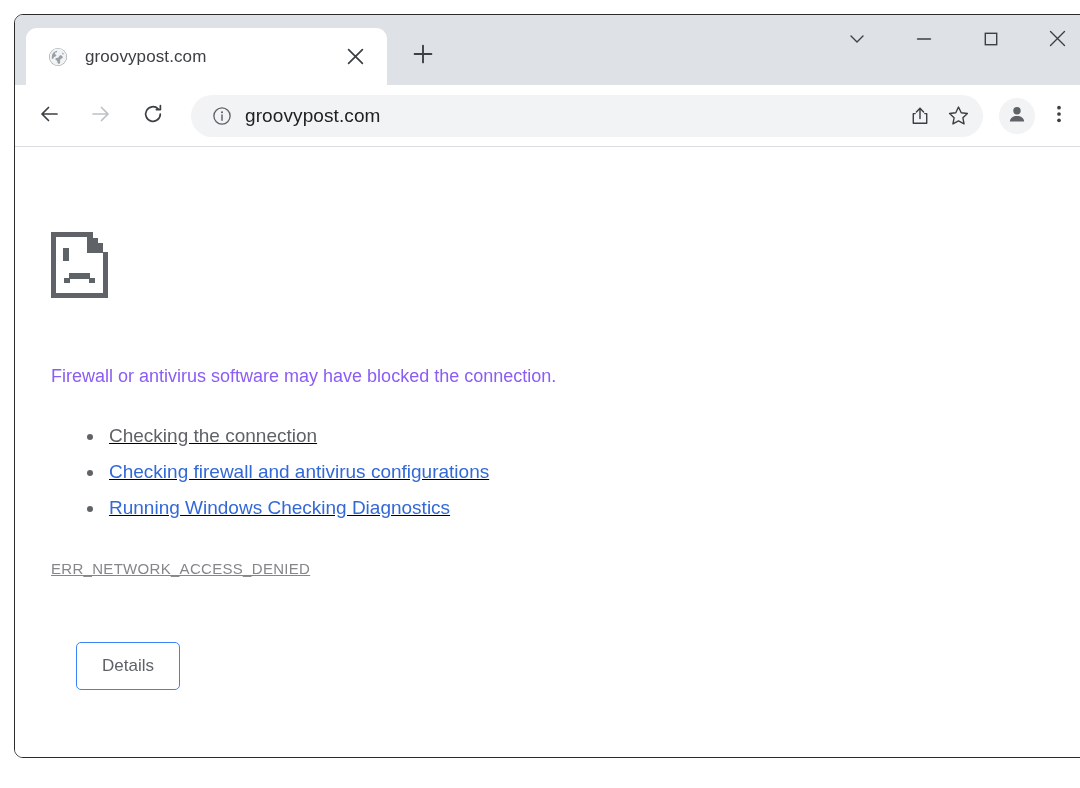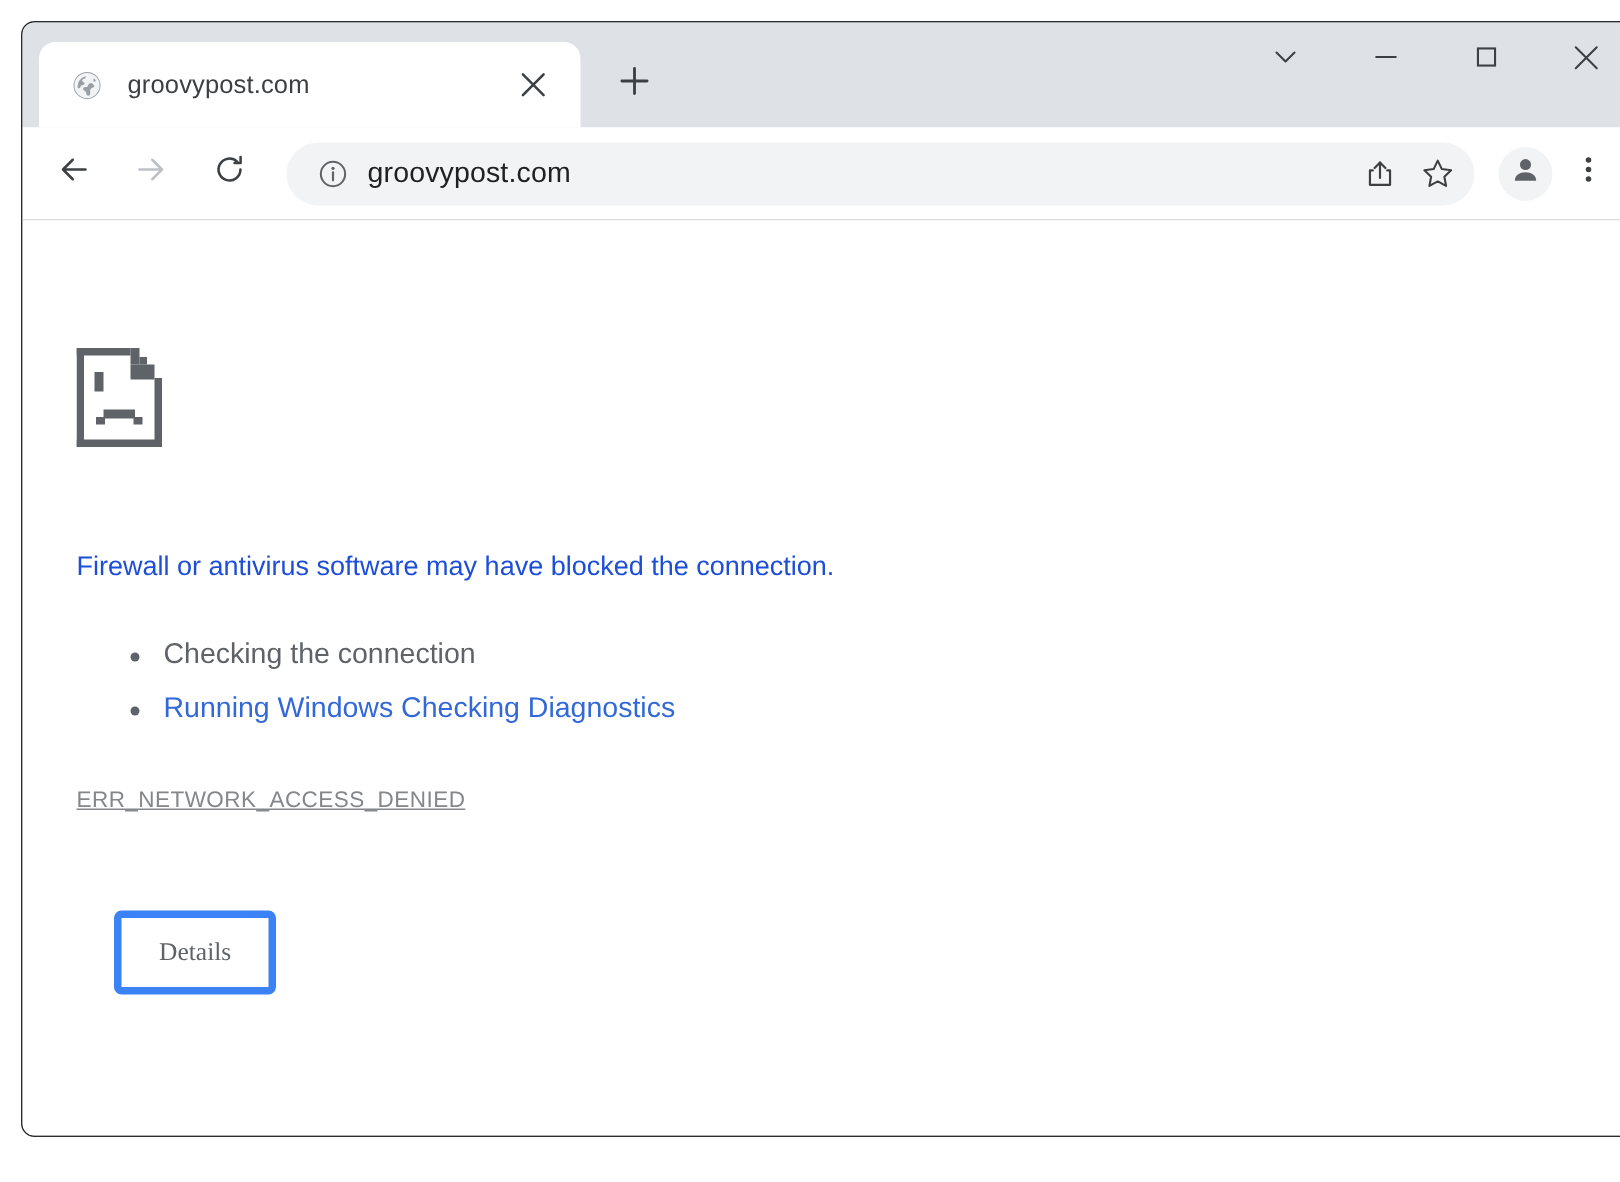--- a/index.html
+++ b/index.html
@@ -211,33 +211,34 @@
   .error-title {
     font-size: 33px;
     font-weight: normal;
     color: #202124;
     margin: 0 0 33px 0;
     letter-spacing: -0.2px;
     line-height: 1.2;
   }
   .error-desc {
     font-size: 18px;
-    color: #1d4ed8;
+    color: #8b5cf6;
     margin: 0 0 29px 0;
     line-height: 1.4;
   }
   .try-label {
     font-size: 18px;
     color: #5f6368;
     margin: 0 0 8px 0;
   }
   .suggestion-list {
     list-style: none;
     margin: 0 0 34px 0;
     padding: 0 0 0 58px;
+    text-decoration: underline;
   }
   .suggestion-list li {
     position: relative;
     font-size: 19px;
     line-height: 36px;
     color: #5f6368;
   }
   .suggestion-list li::before {
     content: "";
     position: absolute;
@@ -256,25 +257,25 @@
   }
   .error-code {
     font-size: 15px;
     color: #848689;
     letter-spacing: 0.3px;
     margin: 0 0 65px 0;
     text-decoration: underline;
   }
   .details-button {
     display: inline-block;
-    font-family: Liberation Serif, serif;
+    font-family: Liberation Sans, sans-serif;
     font-size: 17px;
     color: #5f6368;
     background: #ffffff;
-    border: 5px solid #3b82f6;
+    border: 1px solid #3b82f6;
     border-radius: 5px;
     padding: 13px 25px;
     margin-left: 25px;
     cursor: default;
   }
 </style>
 </head>
 <body>
 
 <div class="browser-window">
@@ -433,20 +434,21 @@
           </g>
         </svg>
       </span>
 
 
       <p class="error-desc">Firewall or antivirus software may have blocked the connection.</p>
 
 
       <ul class="suggestion-list">
         <li>Checking the connection</li>
+        <li class="link">Checking firewall and antivirus configurations</li>
         <li class="link">Running Windows Checking Diagnostics</li>
       </ul>
 
       <p class="error-code">ERR_NETWORK_ACCESS_DENIED</p>
 
       <button class="details-button">Details</button>
     </div>
   </div>
 
 </div>

